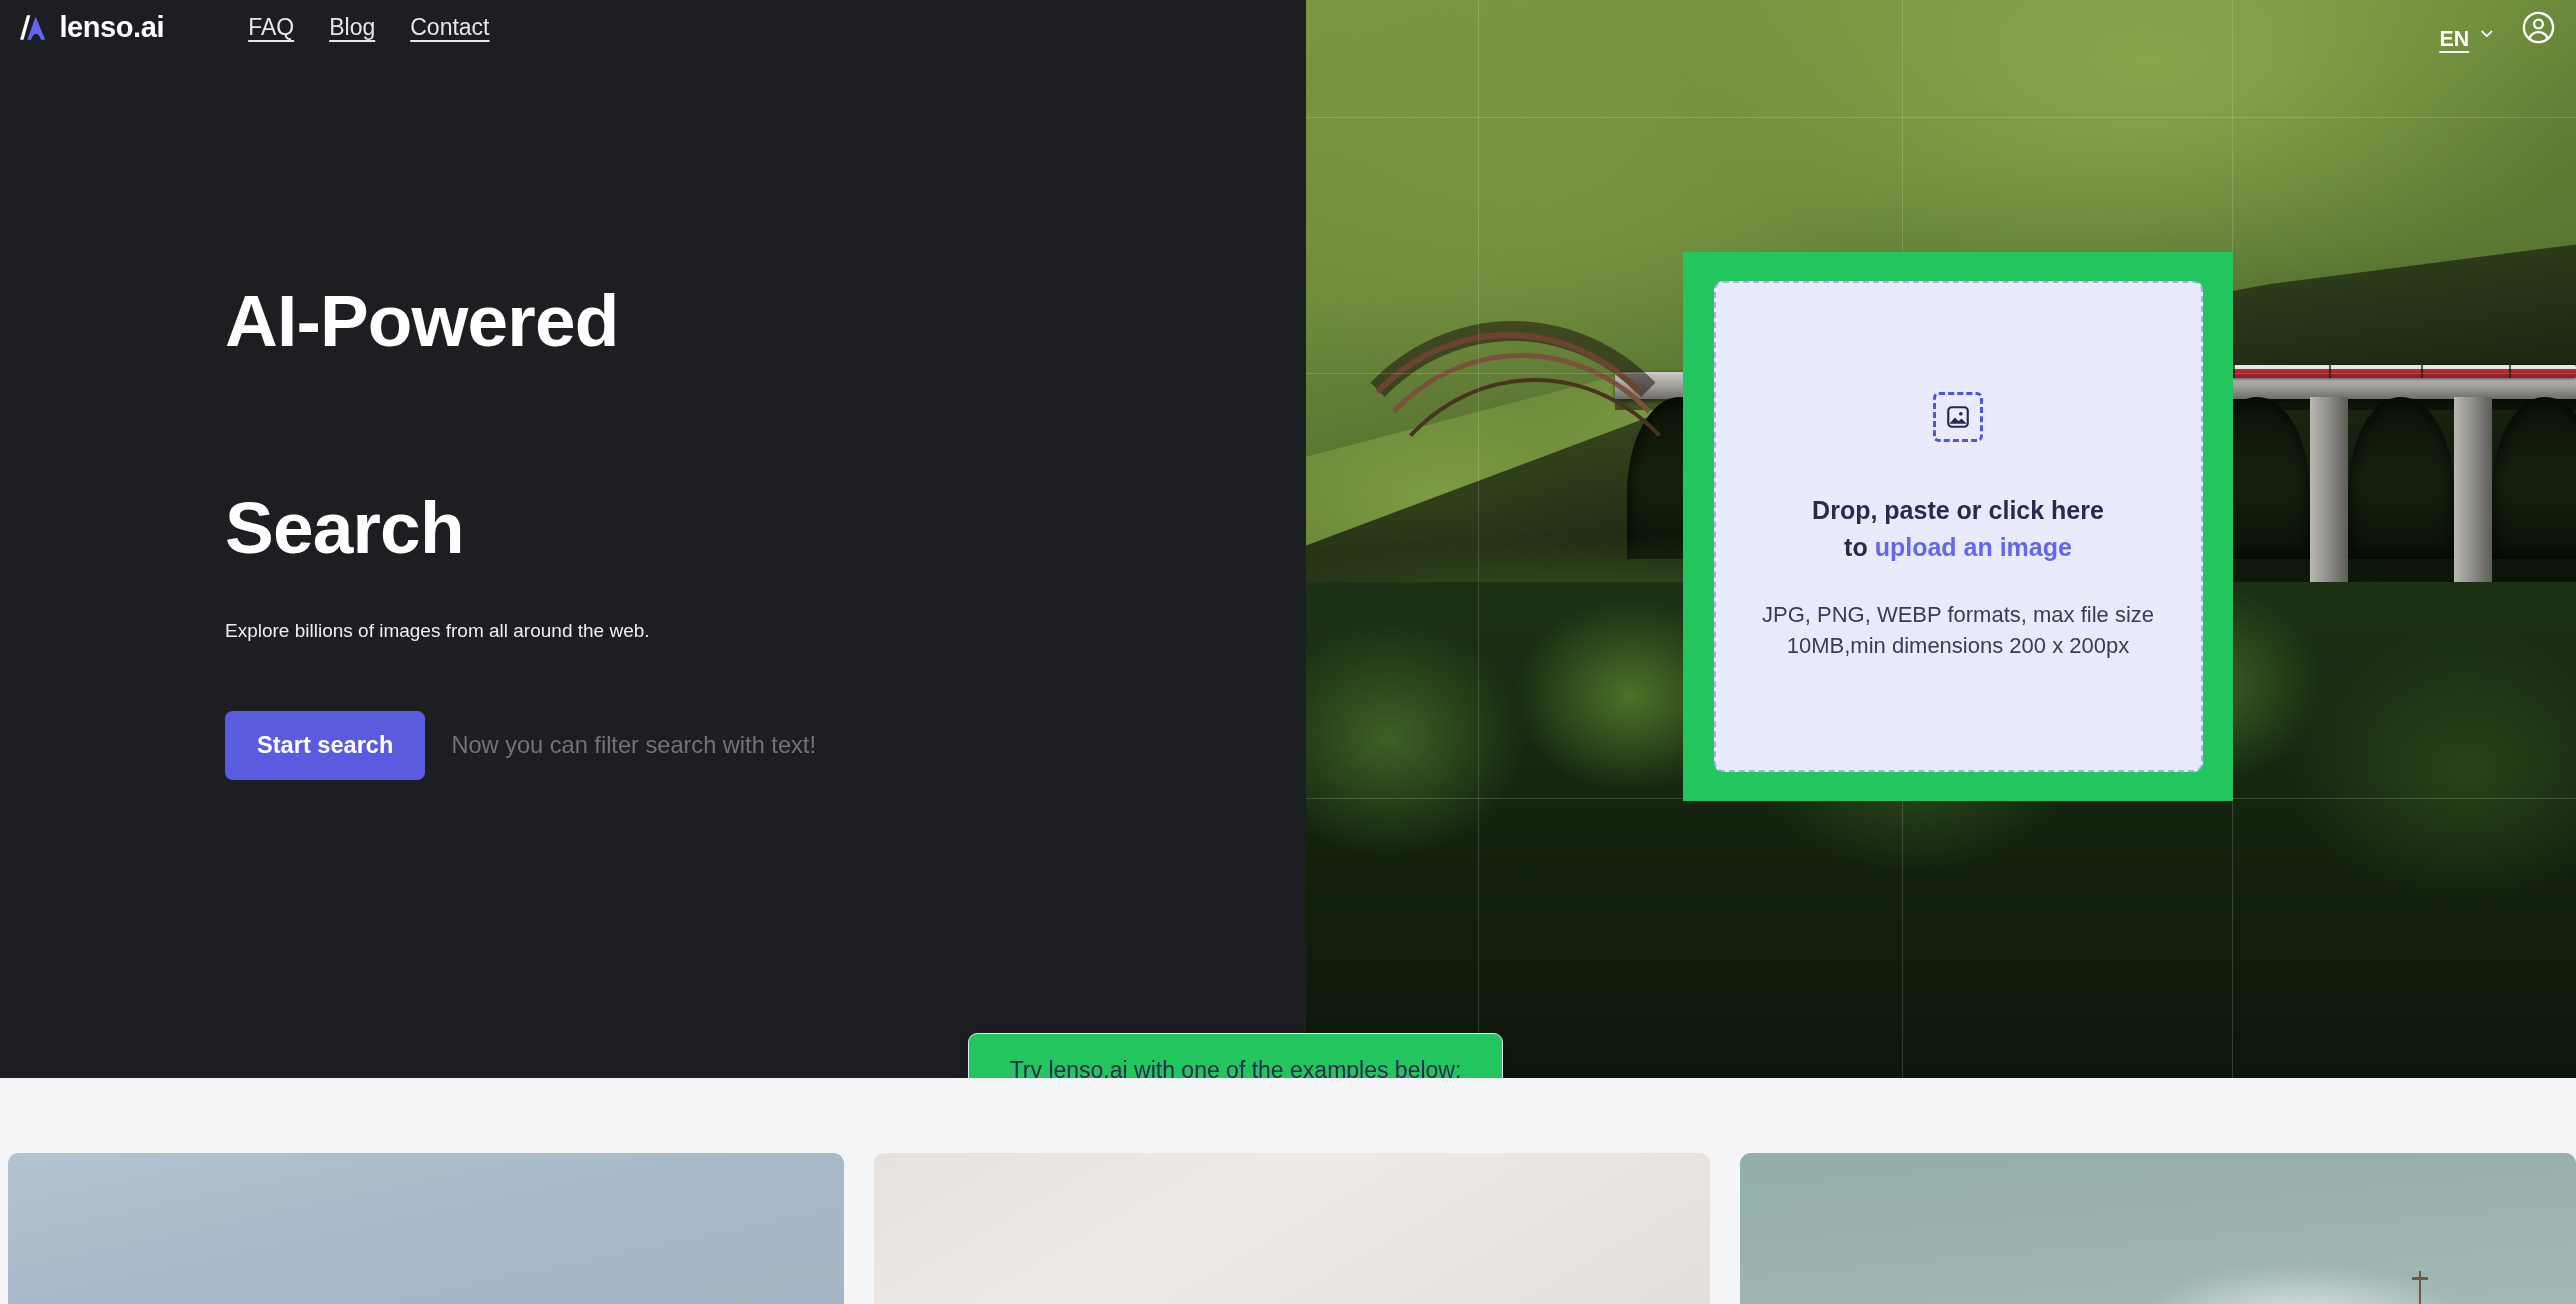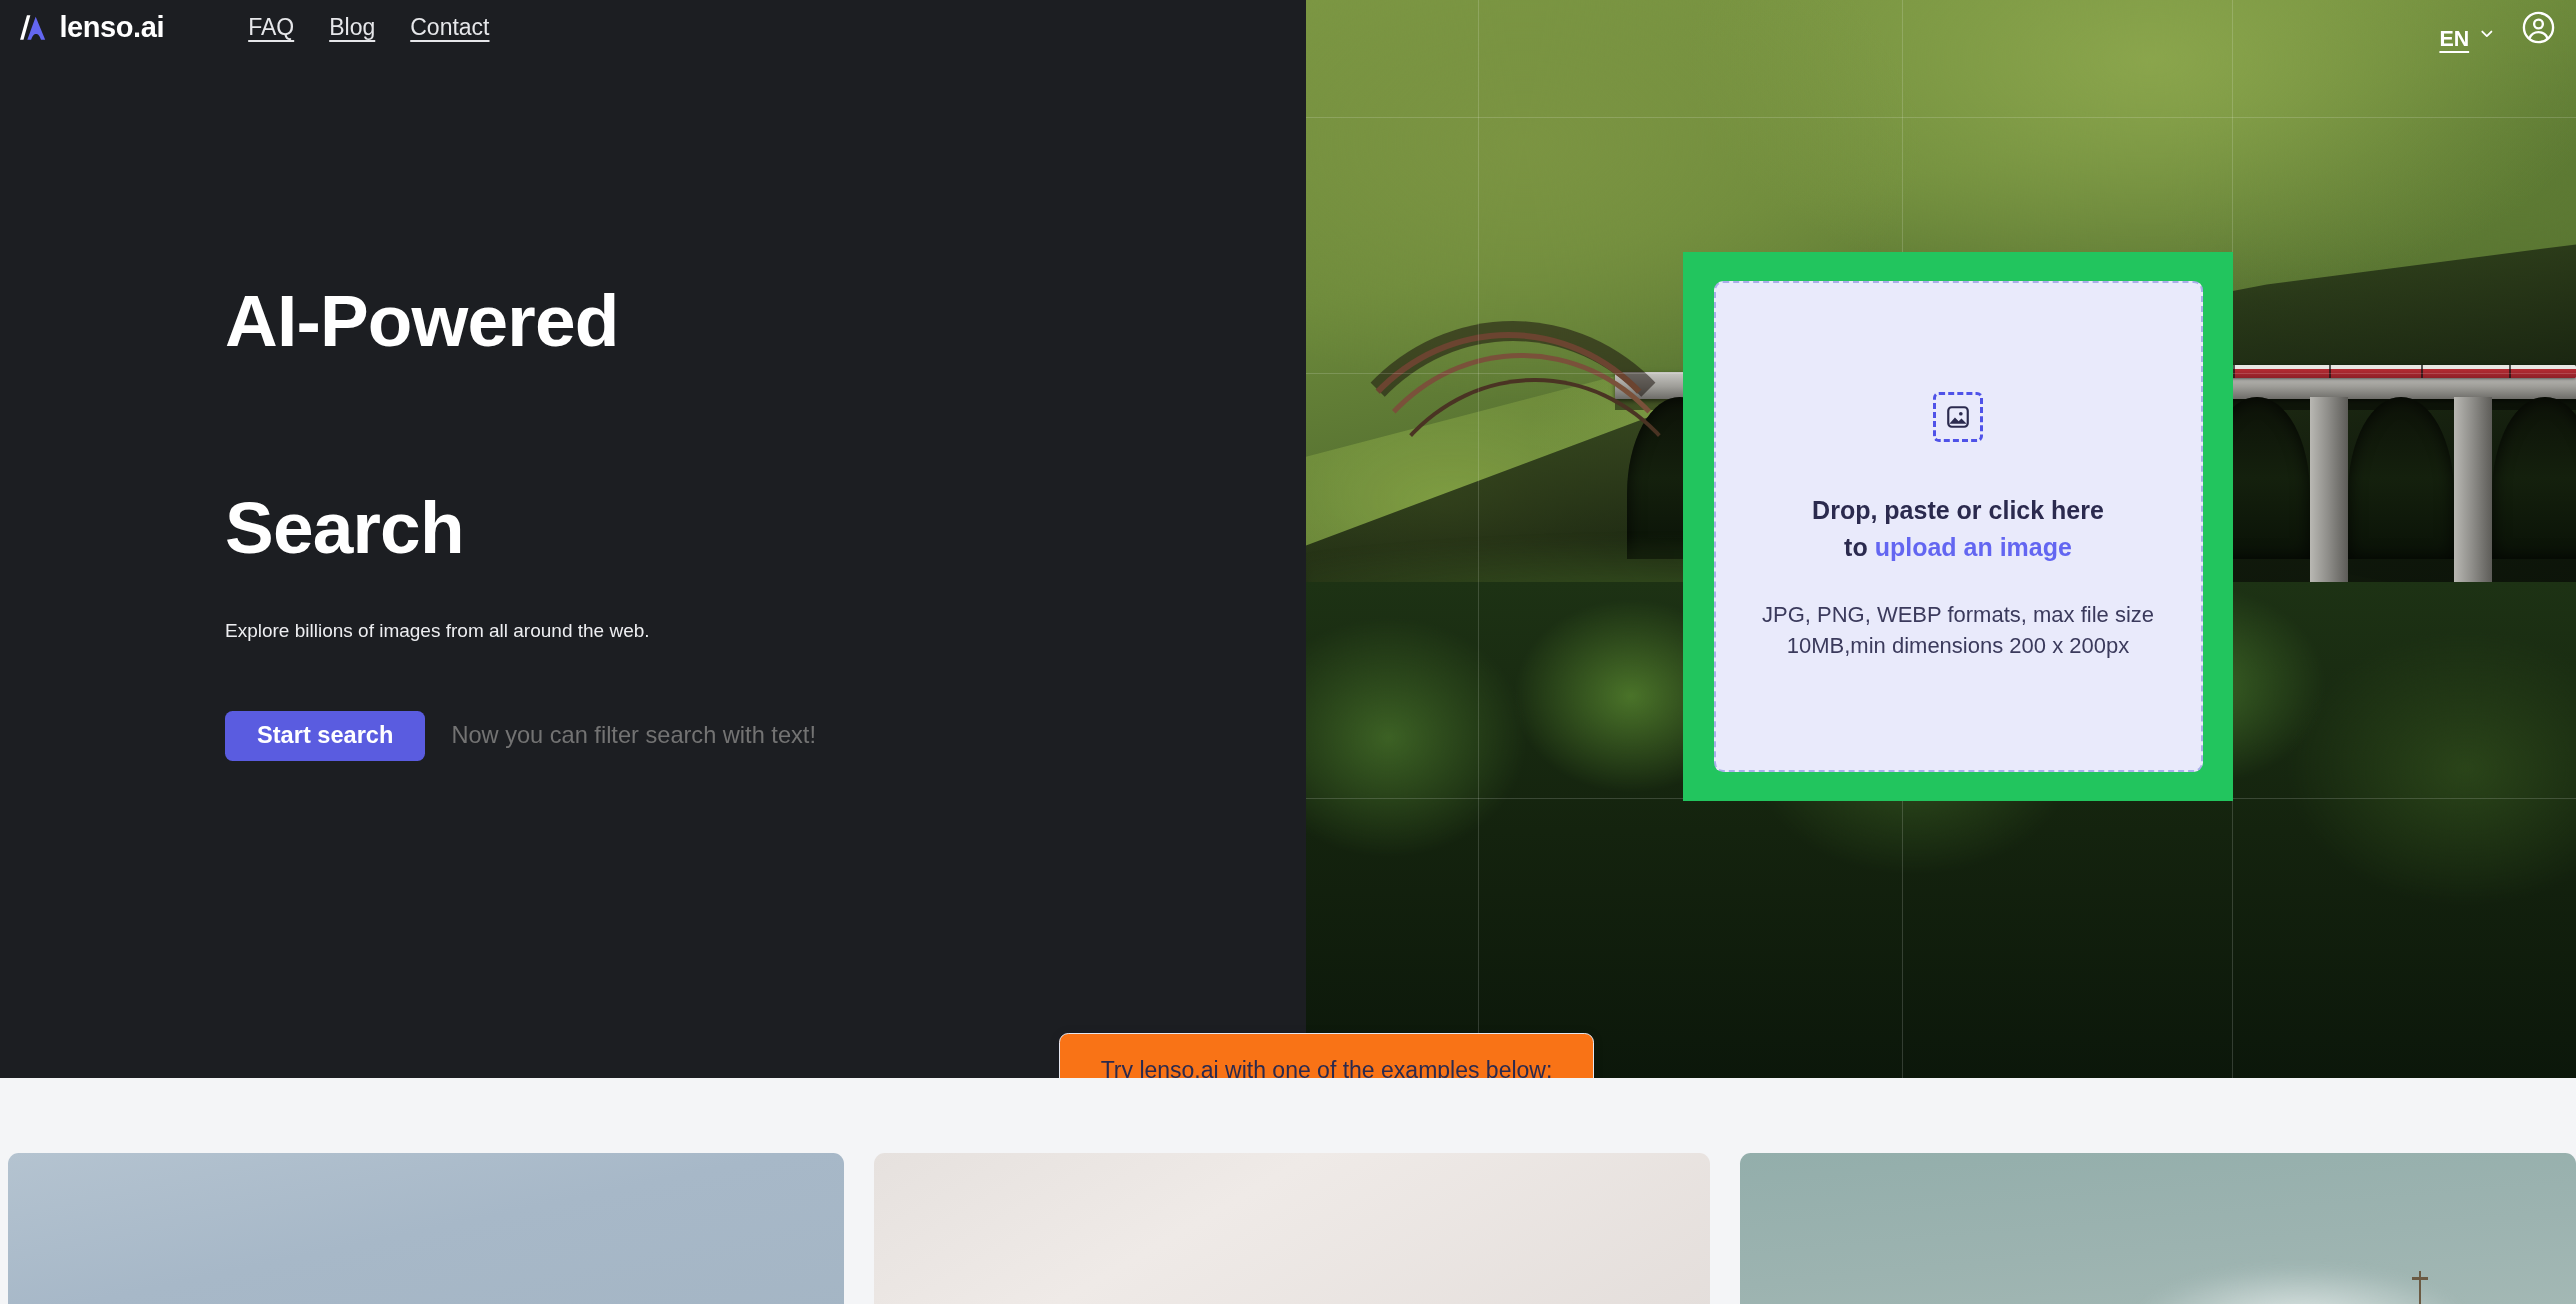--- a/index.html
+++ b/index.html
@@ -194,21 +194,21 @@
     margin-top:40px;
     font-size:73px; line-height:1.42; font-weight:700; color:#fff;
     letter-spacing:-0.8px;
   }
   .subline { margin-top:40px; font-size:19px; color:#EDEEF1; }
   .cta-row { margin-top:69px; display:flex; align-items:center; gap:26px; }
   .cta-btn {
     background:#5A5CE0; color:#fff; border:none;
     font-family:"Liberation Sans", sans-serif;
     font-size:23.6px; font-weight:700;
-    padding:0 32px; height:50px; border-radius:7.6px; cursor:pointer;
+    padding:0 32px; height:69px; border-radius:7.6px; cursor:pointer;
   }
   .cta-note { font-size:23.6px; color:#737373; }
 
   
   .upload-card {
     position:absolute;
     left:1683px; top:252px;
     width:550px; height:549px;
     background:#22c55e;
     z-index:20;
@@ -232,23 +232,23 @@
     font-size:25px; font-weight:700; color:#2B2A4E; text-align:center; line-height:1.5;
   }
   .dz-link { color:#6366F1; }
   .dz-sub {
     margin-top:32px; font-size:22px; color:#3B3A5C; text-align:center; line-height:1.42;
   }
 
   
   .examples-tip {
     position:absolute;
-    left:1059px; top:1033px;
+    left:968px; top:1033px;
     width:535px; height:75px;
-    background:#f97316;
+    background:#22c55e;
     border-radius:9.2px;
     border:0.8px solid #E4E6F0;
     box-shadow:0 1.5px 10.7px rgba(20,20,50,.10);
     display:flex; align-items:center; justify-content:center;
     z-index:40;
   }
   .examples-tip-text { font-size:23px; color:#2B2A4E; }
 
   
   .examples-strip {

